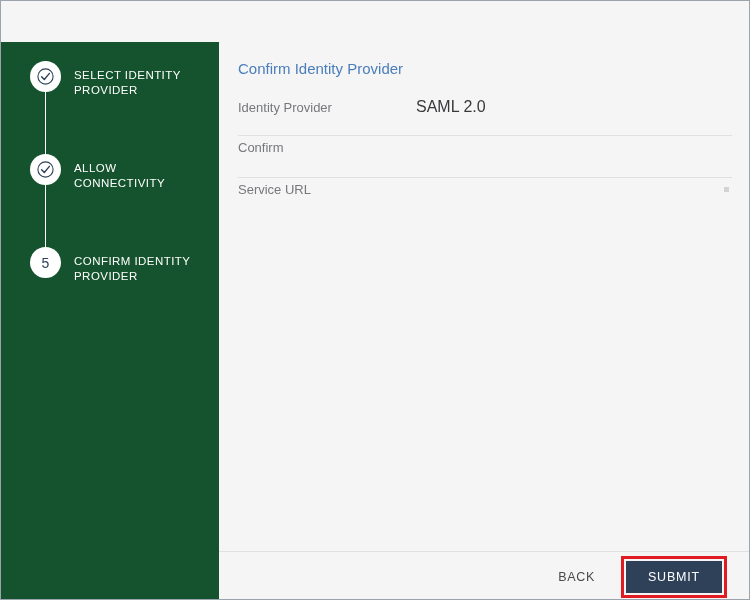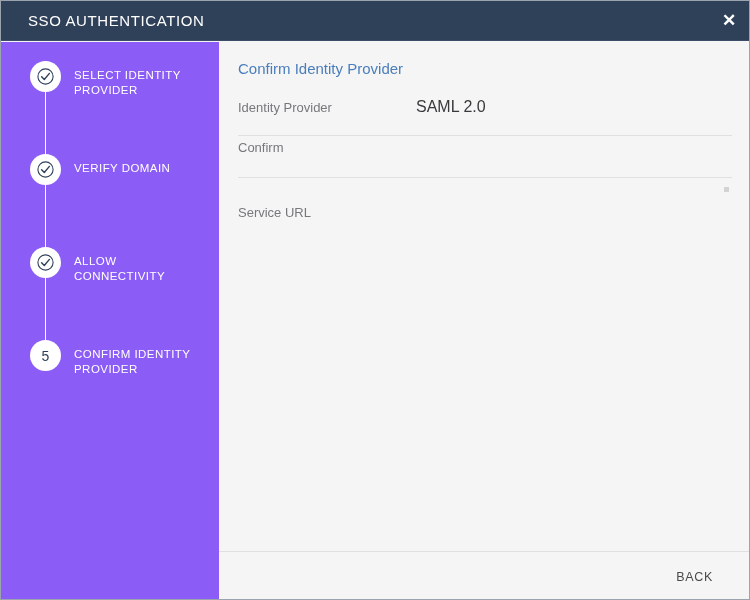--- a/index.html
+++ b/index.html
@@ -64,21 +64,21 @@
     top: 41px; left: 0;
     width: 750px;
     height: 559px;
     display: flex;
   }
 
   
   .sidebar {
     width: 218px;
     flex: 0 0 218px;
-    background: #8b5cf6;
+    background: #14532d;
     position: relative;
     box-sizing: border-box;
   }
   .steps {
     position: relative;
     padding-top: 19px;
   }
   .step {
     position: relative;
     display: flex;
@@ -150,21 +150,21 @@
     padding-left: 0;
   }
   .form-row {
     display: flex;
     align-items: baseline;
     height: 42px;
     border-bottom: 1px solid #e0e0e2;
     box-sizing: border-box;
     position: relative;
   }
-  .form-row.last { border-bottom: none; align-items: flex-end; }
+  .form-row.last { border-bottom: none; }
   .row-label {
     color: #77787c;
     font-size: 13px;
     width: 178px;
     flex: 0 0 178px;
     padding-top: 4px;
   }
   .row-value {
     color: #39393b;
     font-size: 16px;
@@ -217,55 +217,39 @@
     cursor: pointer;
     font-family: "Liberation Sans", sans-serif;
     display: block;
   }
 </style>
 </head>
 <body>
 
 <div class="window">
 
-  <div class="titlebar">
-    <div class="titlebar-title">SSO AUTHENTICATION</div>
-    <div class="close-btn">✕</div>
-  </div>
 
   <div class="body-area">
 
     <div class="sidebar">
       <div class="steps">
 
         <div class="step">
           <div class="connector" style="top:31px;height:62px;"></div>
           <div class="step-marker">
             <div class="circle">
               <svg width="17" height="17" viewBox="0 0 17 17" aria-hidden="true">
                 <circle cx="8.5" cy="8.5" r="7.6" fill="none" stroke="#2f4159" stroke-width="1.1"></circle>
                 <path d="M4.6 8.7 L7.3 11.5 L12.4 5.4" fill="none" stroke="#2f4159" stroke-width="1.4" stroke-linecap="round" stroke-linejoin="round"></path>
               </svg>
             </div>
           </div>
           <div class="step-label">SELECT IDENTITY PROVIDER</div>
         </div>
 
-        <div class="step">
-          <div class="connector" style="top:31px;height:62px;"></div>
-          <div class="step-marker">
-            <div class="circle">
-              <svg width="17" height="17" viewBox="0 0 17 17" aria-hidden="true">
-                <circle cx="8.5" cy="8.5" r="7.6" fill="none" stroke="#2f4159" stroke-width="1.1"></circle>
-                <path d="M4.6 8.7 L7.3 11.5 L12.4 5.4" fill="none" stroke="#2f4159" stroke-width="1.4" stroke-linecap="round" stroke-linejoin="round"></path>
-              </svg>
-            </div>
-          </div>
-          <div class="step-label">VERIFY DOMAIN</div>
-        </div>
 
         <div class="step">
           <div class="connector" style="top:31px;height:62px;"></div>
           <div class="step-marker">
             <div class="circle">
               <svg width="17" height="17" viewBox="0 0 17 17" aria-hidden="true">
                 <circle cx="8.5" cy="8.5" r="7.6" fill="none" stroke="#2f4159" stroke-width="1.1"></circle>
                 <path d="M4.6 8.7 L7.3 11.5 L12.4 5.4" fill="none" stroke="#2f4159" stroke-width="1.4" stroke-linecap="round" stroke-linejoin="round"></path>
               </svg>
             </div>
@@ -302,17 +286,20 @@
 
         <div class="form-row last">
           <div class="row-label">Service URL</div>
           <div class="row-value"></div>
           <div class="artifact-dot"></div>
         </div>
       </div>
 
       <div class="footer">
         <div class="back-btn">BACK</div>
+        <div class="submit-wrap">
+          <button class="submit-btn">SUBMIT</button>
+        </div>
       </div>
     </div>
 
   </div>
 </div>
 
 </body></html>

